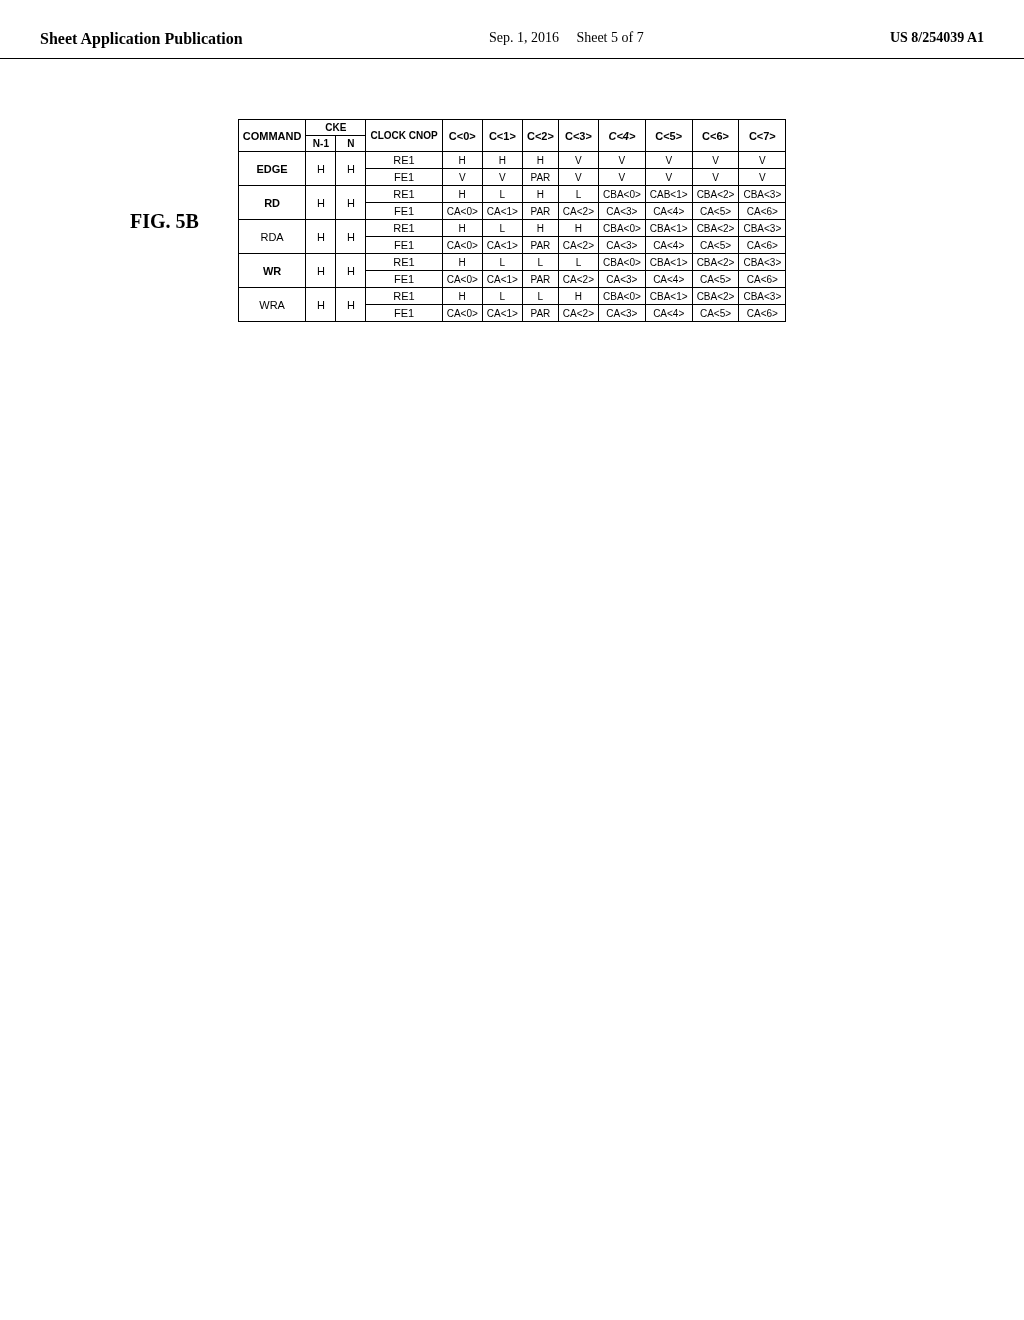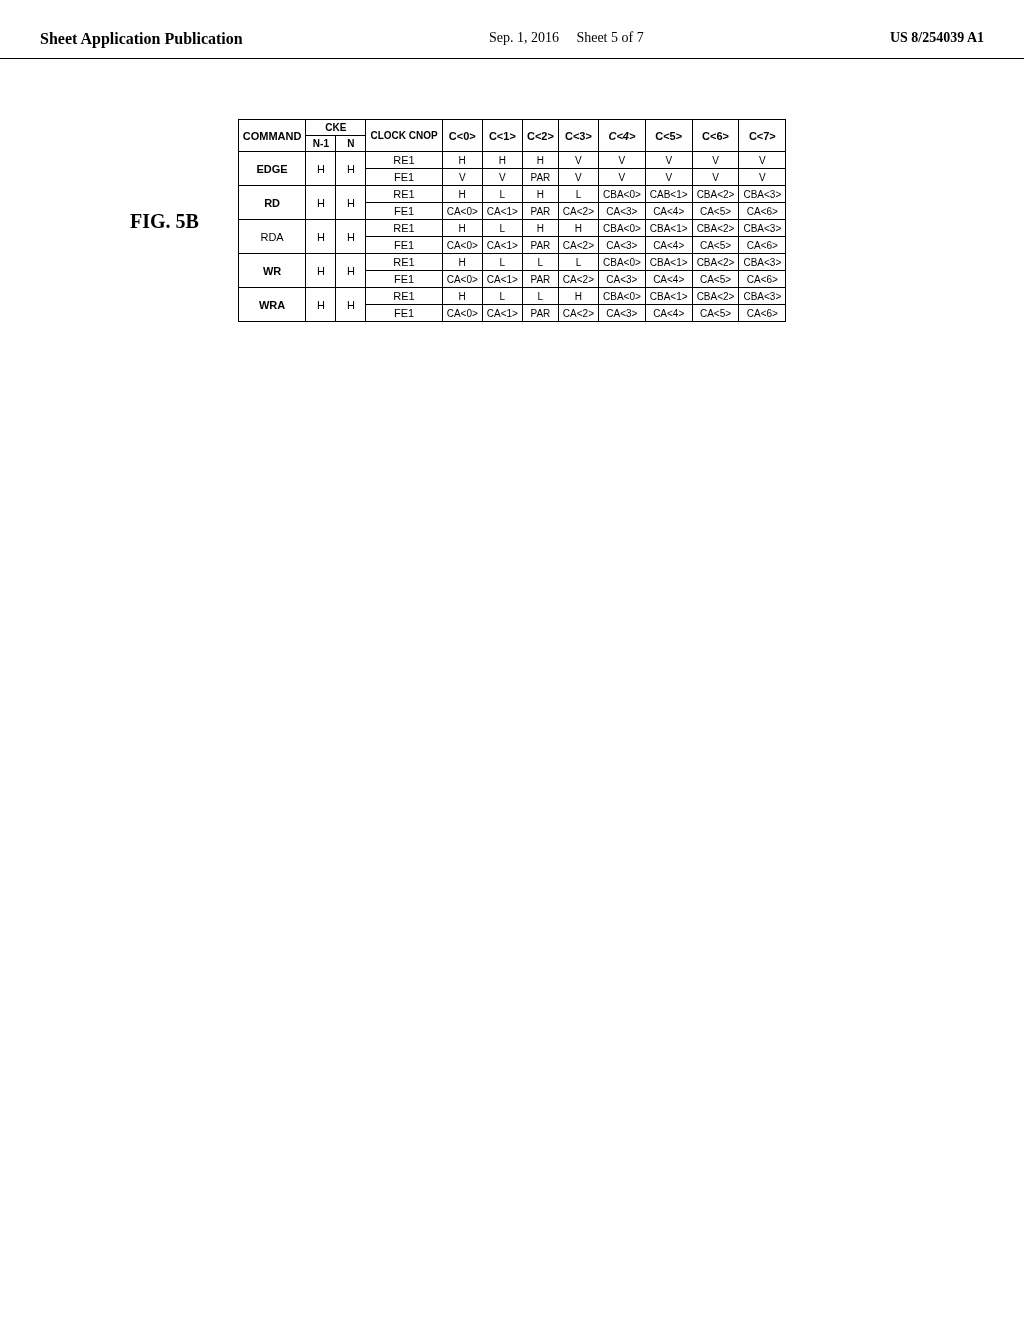--- a/index.html
+++ b/index.html
@@ -204,21 +204,21 @@
           <td style="font-size: 10px;">CA&lt;0&gt;</td>
           <td style="font-size: 10px;">CA&lt;1&gt;</td>
           <td style="font-size: 10px;">PAR</td>
           <td style="font-size: 10px;">CA&lt;2&gt;</td>
           <td style="font-size: 10px;">CA&lt;3&gt;</td>
           <td style="font-size: 10px;">CA&lt;4&gt;</td>
           <td style="font-size: 10px;">CA&lt;5&gt;</td>
           <td style="font-size: 10px;">CA&lt;6&gt;</td>
         </tr>
         <tr>
-          <td rowspan="2" style="font-weight: bold;">WRA</td>
+          <td rowspan="2" style="font-weight: normal;">WRA</td>
           <td rowspan="2">H</td>
           <td rowspan="2">H</td>
           <td>RE1</td>
           <td style="font-size: 10px;">H</td>
           <td style="font-size: 10px;">L</td>
           <td style="font-size: 10px;">L</td>
           <td style="font-size: 10px;">H</td>
           <td style="font-size: 10px;">CBA&lt;0&gt;</td>
           <td style="font-size: 10px;">CBA&lt;1&gt;</td>
           <td style="font-size: 10px;">CBA&lt;2&gt;</td>

